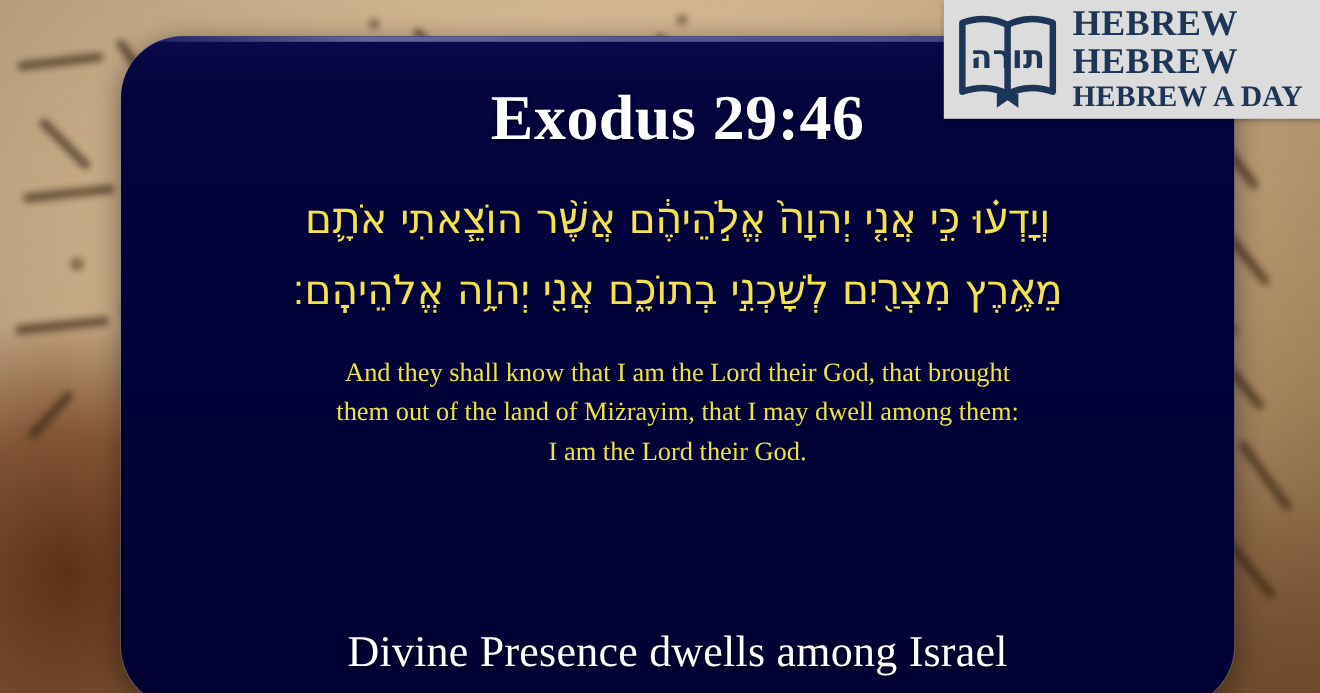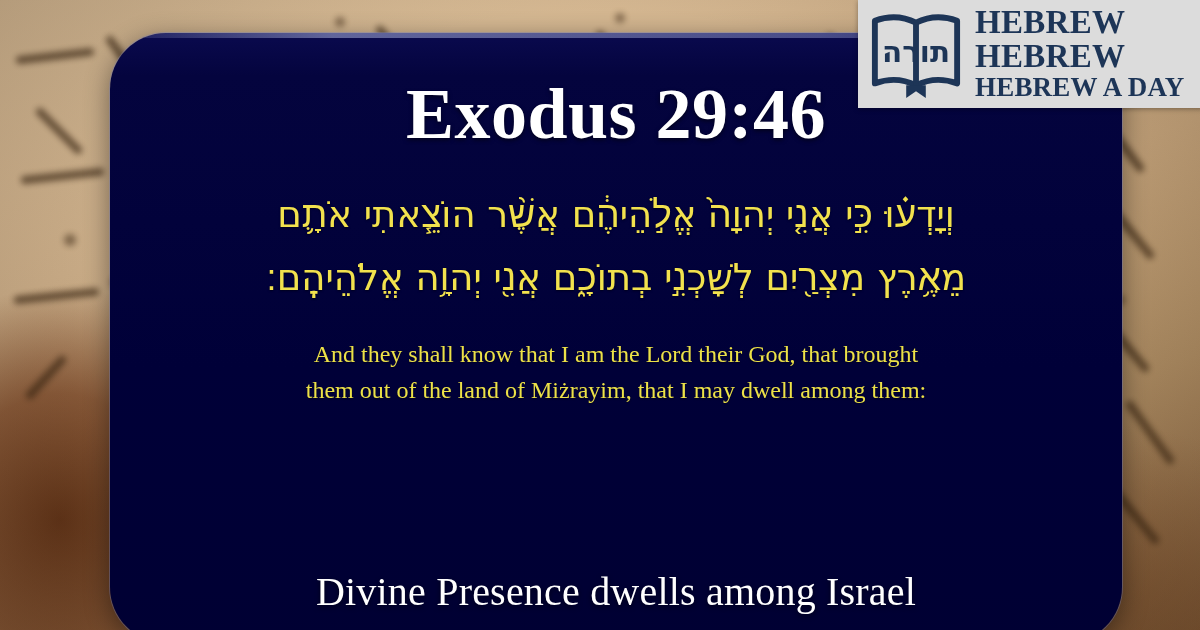--- a/index.html
+++ b/index.html
@@ -67,21 +67,21 @@
     height: 100%;
     padding: 0 28px;
     box-sizing: border-box;
     text-align: center;
   }
 
   
   .verse-ref {
     margin: 0;
     padding-top: 44px;
-    font-size: 72px;
+    font-size: 58px;
     font-weight: bold;
     color: #ffffff;
     letter-spacing: 0.5px;
     line-height: 1.05;
     text-shadow: 0 2px 4px rgba(0,0,0,0.55);
   }
 
   
   .hebrew {
     direction: rtl;
@@ -203,20 +203,21 @@
 
       <div class="hebrew">
         <span class="hebrew-line">וְיָדְע֗וּ כִּ֣י אֲנִ֤י יְהוָה֙ אֱלֹ֣הֵיהֶ֔ם אֲשֶׁ֨ר הוֹצֵ֧אתִי אֹתָ֛ם</span>
         <span class="hebrew-line">מֵאֶ֥רֶץ מִצְרַ֖יִם לְשָׁכְנִ֣י בְתוֹכָ֑ם אֲנִ֖י יְהוָ֥ה אֱלֹהֵיהֶֽם׃</span>
       </div>
 
 
       <div class="translation">
         <span>And they shall know that I am the Lord their God, that brought</span>
         <span>them out of the land of Miżrayim, that I may dwell among them:</span>
+        <span>I am the Lord their God.</span>
       </div>
 
       <p class="caption">Divine Presence dwells among Israel</p>
 
     </div>
   </div>
 
   <div class="logo">
     <svg class="logo-mark" viewBox="0 0 100 96">
       <g fill="none" stroke="#1d3557" stroke-width="6" stroke-linejoin="round">

